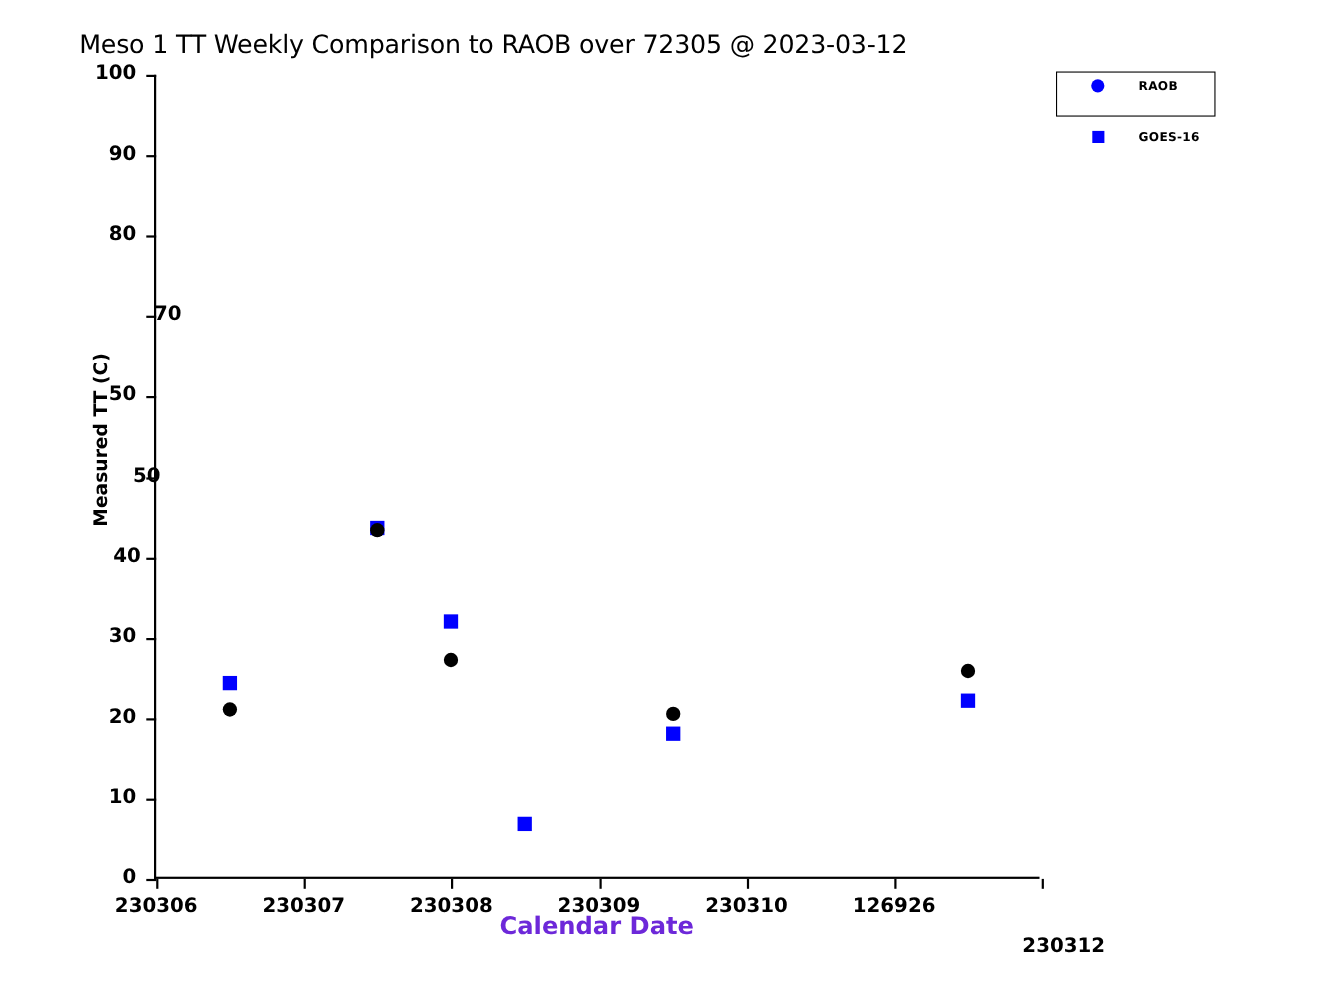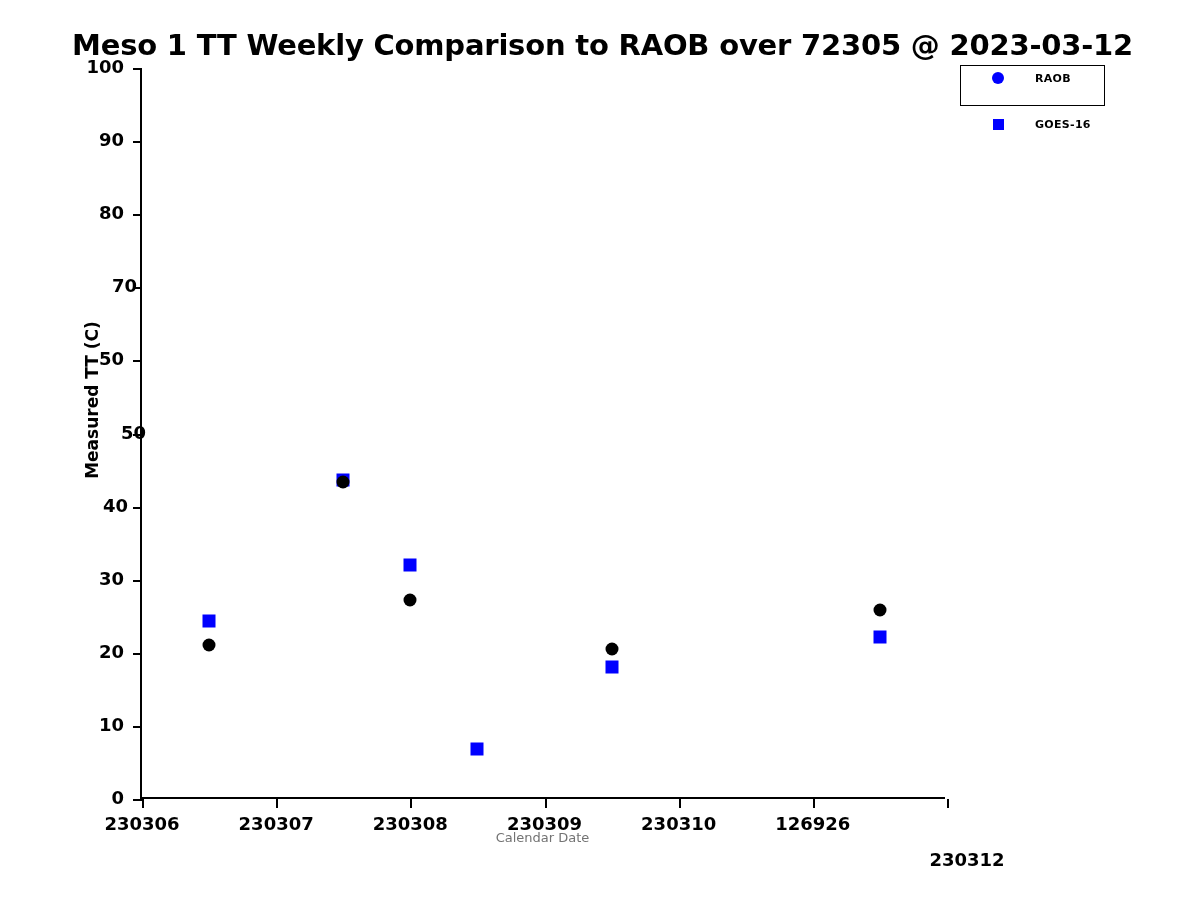--- a/index.html
+++ b/index.html
@@ -14,22 +14,22 @@
     background: #ffffff;
     font-family: "DejaVu Sans", sans-serif;
     overflow: hidden;
   }
 
   
   #chart-title {
     position: absolute;
     left: 72px;
     top: 28px;
-    font-size: 29px;
-    font-weight: bold;
+    font-size: 23px;
+    font-weight: normal;
     color: #000000;
     white-space: nowrap;
     letter-spacing: -0.2px;
   }
 
   
   #plot-area {
     position: absolute;
     left: 140px;
     top: 68px;
@@ -81,23 +81,23 @@
     transform: translateX(-50%);
   }
 
   
   #xlabel {
     position: absolute;
     left: 140px;
     top: 830px;
     width: 805px;
     text-align: center;
-    font-size: 13px;
-    font-weight: normal;
-    color: #737373;
+    font-size: 22px;
+    font-weight: bold;
+    color: #6d28d9;
   }
   #ylabel {
     position: absolute;
     left: -18px;
     top: 390px;
     width: 220px;
     text-align: center;
     font-size: 17px;
     font-weight: bold;
     color: #000000;
@@ -187,21 +187,21 @@
       <div class="ytick-label" style="top: 572.8px; right: 821px; width: 120px;">20</div>
       <div class="ytick" style="top: 511.7px;"></div>
       <div class="ytick-label" style="top: 499.7px; right: 821px; width: 120px;">30</div>
       <div class="ytick" style="top: 438.6px;"></div>
       <div class="ytick-label" style="top: 426.6px; right: 817px; width: 120px;">40</div>
       <div class="ytick" style="top: 365.5px;"></div>
       <div class="ytick-label" style="top: 353.5px; right: 799px; width: 120px;">50</div>
       <div class="ytick" style="top: 292.4px;"></div>
       <div class="ytick-label" style="top: 280.4px; right: 821px; width: 120px;">50</div>
       <div class="ytick" style="top: 219.3px;"></div>
-      <div class="ytick-label" style="top: 207.3px; right: 808px; width: 120px;">70</div>
+      <div class="ytick-label" style="top: 207.3px; right: 780px; width: 120px;">70</div>
       <div class="ytick" style="top: 146.2px;"></div>
       <div class="ytick-label" style="top: 134.2px; right: 821px; width: 120px;">80</div>
       <div class="ytick" style="top: 73.1px;"></div>
       <div class="ytick-label" style="top: 61.1px; right: 821px; width: 120px;">90</div>
       <div class="ytick" style="top: 0px;"></div>
       <div class="ytick-label" style="top: -12px; right: 821px; width: 120px;">100</div>
       <div class="xtick" style="left: 0px; top: 731px;"></div>
       <div class="xtick-label" style="left: 0px; top: 745px;">230306</div>
       <div class="xtick" style="left: 134.167px; top: 731px;"></div>
       <div class="xtick-label" style="left: 134.167px; top: 745px;">230307</div>

